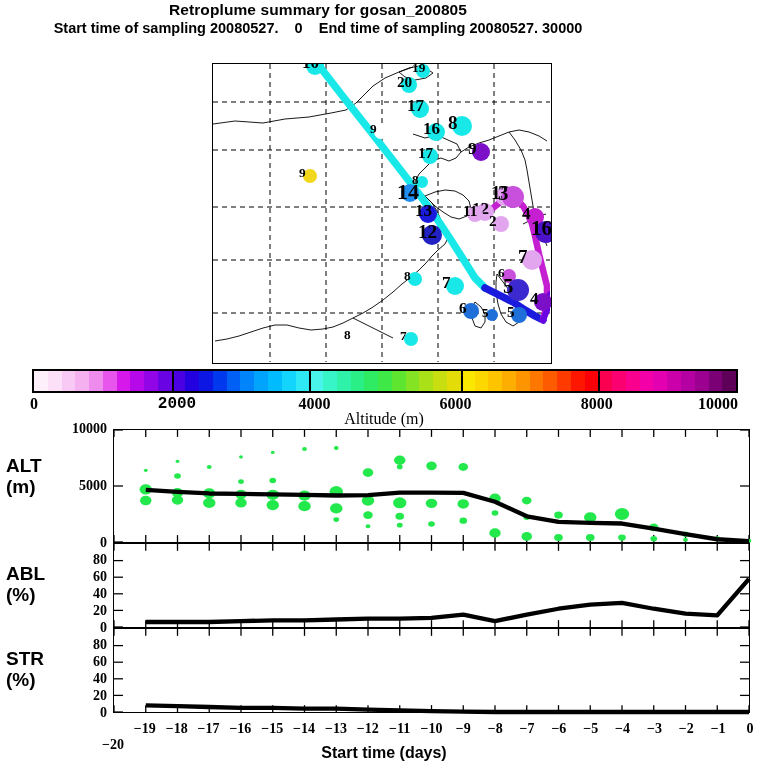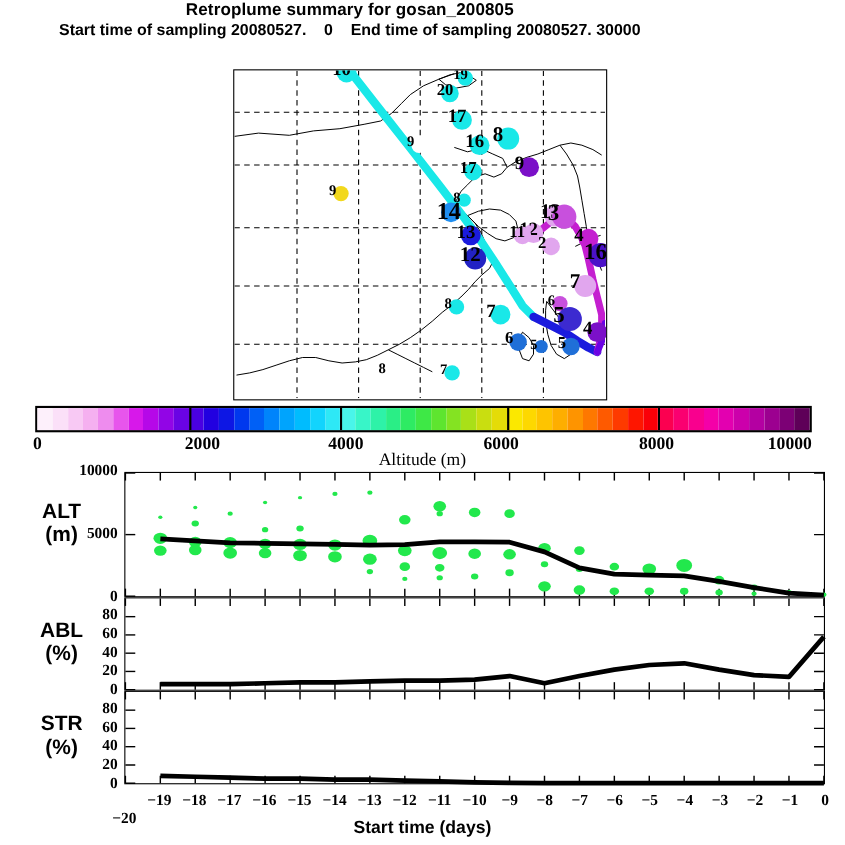--- a/index.html
+++ b/index.html
@@ -31,21 +31,21 @@
               font-family:"Liberation Serif",serif;font-size:16px;}
   
   .panel{position:absolute;left:113px;width:637px;border:1.3px solid #000;
          box-sizing:border-box;background:#fff;}
   #panel-alt{top:429px;height:114px;}
   #panel-abl{top:543px;height:85px;}
   #panel-str{top:628px;height:85px;}
   .panel svg{display:block;width:100%;height:100%;overflow:visible;}
   .ser{fill:none;stroke:#000;stroke-width:4.4;stroke-linejoin:round;stroke-linecap:butt;}
   .tick{stroke:#000;stroke-width:1.3;}
-  .rowlab{position:absolute;text-align:center;font-weight:bold;font-size:19px;
+  .rowlab{position:absolute;font-weight:bold;font-size:19px;
           line-height:21px;}
   .ylab{position:absolute;text-align:right;font-family:"Liberation Serif",serif;
         font-size:14px;font-weight:bold;width:72px;}
   .xlab{position:absolute;font-family:"Liberation Serif",serif;font-size:14px;
         font-weight:bold;text-align:center;width:40px;}
   #x-axis-title{left:0;top:744px;width:768px;text-align:center;
                 font-size:16px;font-weight:bold;}
 </style>
 </head>
 <body>
@@ -209,21 +209,21 @@
       <i style="background: rgb(227, 0, 176);"></i>
       <i style="background: rgb(204, 0, 171);"></i>
       <i style="background: rgb(180, 0, 162);"></i>
       <i style="background: rgb(156, 0, 144);"></i>
       <i style="background: rgb(124, 0, 117);"></i>
       <i style="background: rgb(94, 0, 88);"></i>
     </div>
 </div>
 <div id="cbar-ticks">
     <div class="cbtick abs" style="left: 32px; transform: translateX(-2px);">0</div>
-    <div class="cbtick abs" style="left: 184px; transform: translateX(-50%);">2000</div>
+    <div class="cbtick abs" style="left: 177px; transform: translateX(-50%); font-family: Liberation Mono, monospace;">2000</div>
     <div class="cbtick abs" style="left: 314.4px; transform: translateX(-50%);">4000</div>
     <div class="cbtick abs" style="left: 455.6px; transform: translateX(-50%);">6000</div>
     <div class="cbtick abs" style="left: 596.8px; transform: translateX(-50%);">8000</div>
     <div class="cbtick abs" style="left: 738px; transform: translateX(-100%);">10000</div>
   </div>
 <div id="cbar-title" class="abs">Altitude (m)</div>
 
 <div class="rowlab" style="left:6px;top:455px;width:100px;">
   <div>ALT</div>
   <div>(m)</div>

